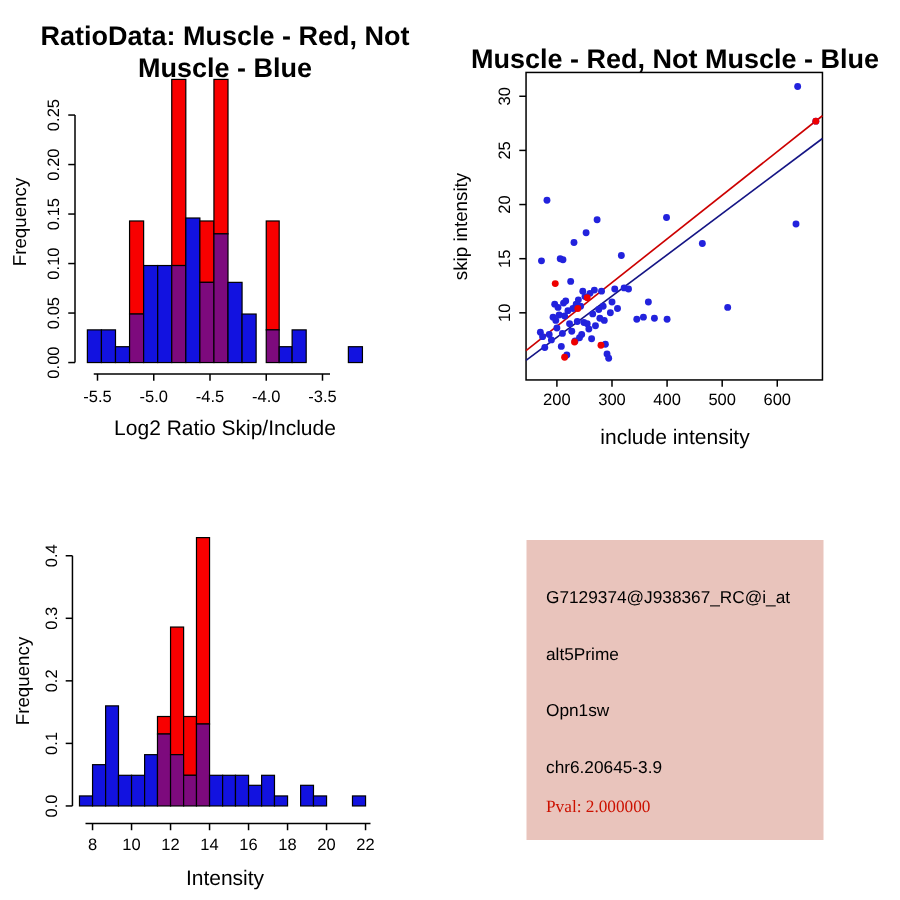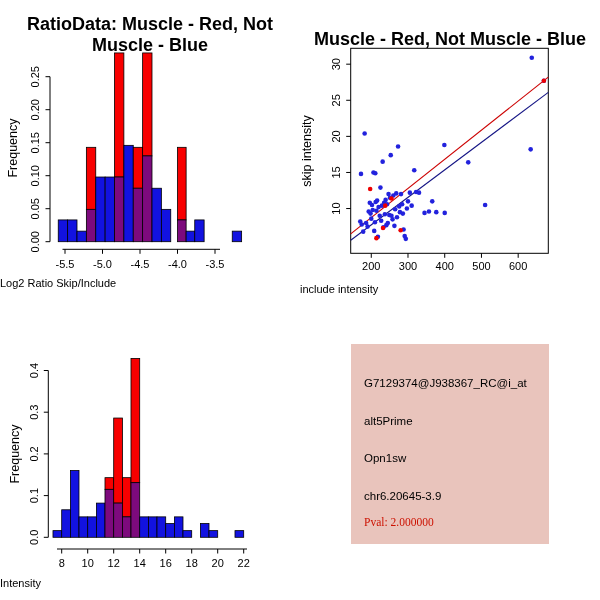--- a/index.html
+++ b/index.html
@@ -1,23 +1,23 @@
 <!DOCTYPE html>
 <html><head>
 <meta charset="utf-8">
 <style>
   html,body{margin:0;padding:0;background:#fff;}
   #stage{position:relative;width:600px;height:600px;background:#fff;overflow:hidden;
          font-family:"Liberation Sans", sans-serif;}
   .panel{position:absolute;width:300px;height:300px;}
   .ptitle{position:absolute;width:300px;text-align:center;font-size:18px;font-weight:bold;color:#000;}
-  .xlab{position:absolute;width:300px;text-align:left;font-size:11px;color:#000;}
+  .xlab{position:absolute;width:300px;text-align:center;font-size:14px;color:#000;}
   .ylab{position:absolute;width:200px;height:16px;text-align:center;font-size:12.5px;color:#000;
         transform:rotate(-90deg);}
-  #info-box{position:absolute;left:351px;top:344px;width:198px;height:200px;}
+  #info-box{position:absolute;left:351px;top:360px;width:198px;height:200px;}
   .info-line{position:absolute;left:13px;font-size:11.5px;color:#000;white-space:nowrap;}
 </style>
 </head>
 <body>
 
 <div id="stage">
 
   <div class="ptitle" style="left:0;top:14px">RatioData: Muscle - Red, Not Muscle - Blue</div>
   <div class="ptitle" style="left:300px;top:29px">Muscle - Red, Not Muscle - Blue</div>
 

